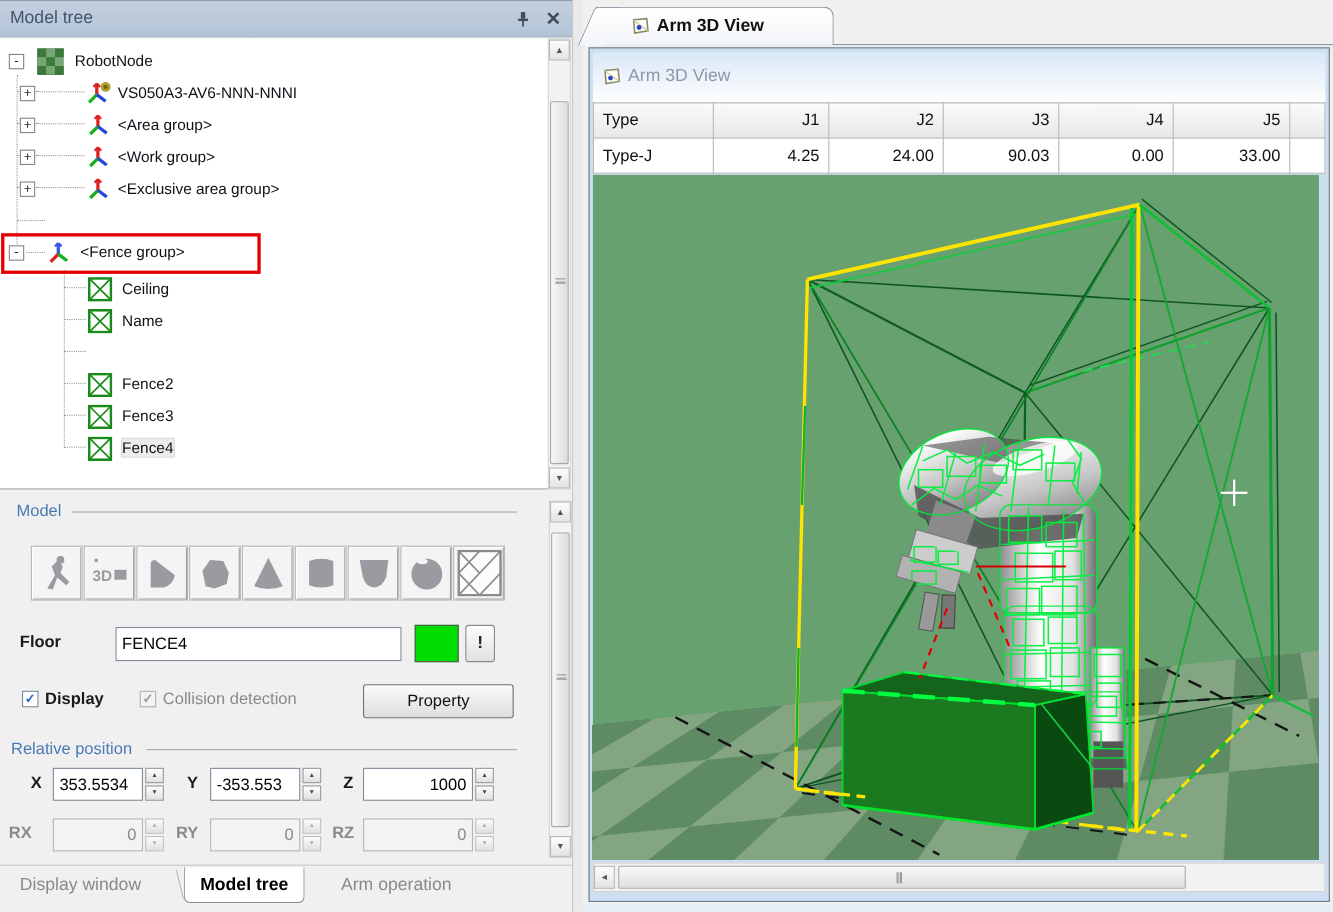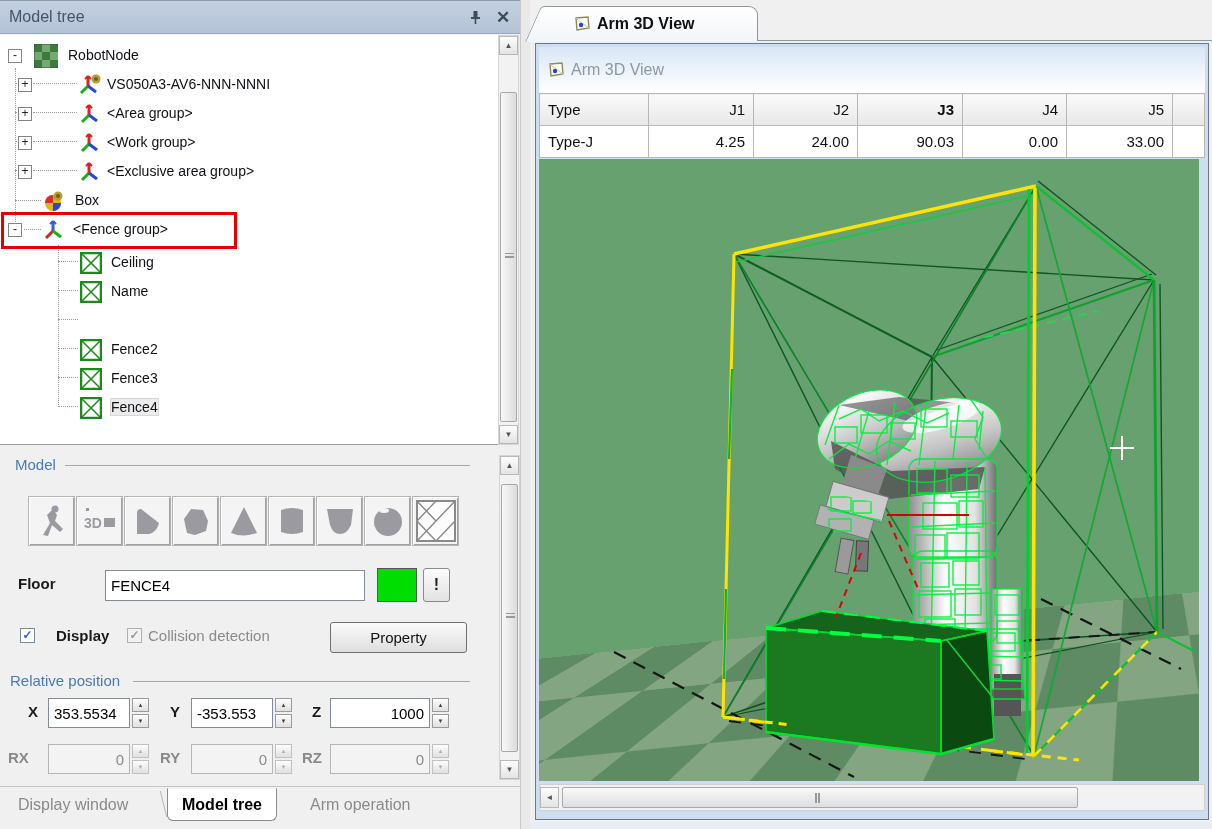--- a/index.html
+++ b/index.html
@@ -184,32 +184,20 @@
           <svg width="24" height="24" viewBox="0 0 24 24">
               <path d="M11,13 L11,3" stroke="#e02020" stroke-width="3"></path>
               <path d="M11,3 l-3,3 M11,3 l3,3" stroke="#e02020" stroke-width="2"></path>
               <path d="M11,13 L4,20" stroke="#18b018" stroke-width="3"></path>
               <path d="M11,13 L19,19" stroke="#2846d8" stroke-width="3"></path>
             </svg>
         </span>
         <span class="tlabel" style="left:107px;">&lt;Exclusive area group&gt;</span>
       </div>
 
-      <div class="trow" style="top:153px;">
-        <span class="ticon" style="left:42px;">
-          <svg width="24" height="24" viewBox="0 0 24 24">
-              <circle cx="11" cy="14" r="8" fill="#d8b820"></circle>
-              <path d="M3,14 a8,8 0 0 1 8,-8 l0,8 z" fill="#d03030"></path>
-              <path d="M11,14 l8,0 a8,8 0 0 1 -8,8 z" fill="#2846d8"></path>
-              <circle cx="16" cy="7" r="4.5" fill="#b0a030"></circle>
-              <circle cx="16" cy="7" r="2" fill="#706018"></circle>
-            </svg>
-        </span>
-        <span class="tlabel" style="left:75px;">Box</span>
-      </div>
 
       <div class="trow" style="top:182px;">
         <span class="texp" style="left:8px;">-</span>
         <span class="ticon" style="left:42px;">
           <svg width="24" height="24" viewBox="0 0 24 24">
               <path d="M11,13 L11,3" stroke="#3858e0" stroke-width="3"></path>
               <path d="M11,3 l-3,3 M11,3 l3,3" stroke="#3858e0" stroke-width="2"></path>
               <path d="M11,13 L4,20" stroke="#e02020" stroke-width="3"></path>
               <path d="M11,13 L19,19" stroke="#18b018" stroke-width="3"></path>
             </svg>
@@ -328,21 +316,21 @@
             <path d="M2,2 L21,22 L40,2 M2,22 L21,42 L40,22 M2,2 L2,42 M40,2 L40,42 M2,22 L21,2 M21,42 L40,22 M2,42 L21,22" stroke="#8a8a8a" stroke-width="1.4" fill="none"></path>
           </svg>
       </div>
 
       <span class="field-label" style="left:18px; top:129px; font-weight:bold;">Floor</span>
       <input class="txt-input" style="left: 105px; top: 124px; width: 260px; height: 31px;" value="FENCE4">
       <div id="color-swatch"></div>
       <div id="warn-btn">!</div>
 
       <span class="cb checked" style="left:20px; top:182px;">✓</span>
-      <span class="field-label" style="left:56px; top:181px; font-weight:bold;">Display</span>
+      <span class="field-label" style="left:41px; top:181px; font-weight:bold;">Display</span>
       <span class="cb checked disabled" style="left:127px; top:182px;">✓</span>
       <span class="field-label" style="left:148px; top:181px; color:#8a8a8a;">Collision detection</span>
       <div id="property-btn">Property</div>
 
       <span class="sec-label" style="left:10px; top:226px;">Relative position</span>
       <div class="sec-line" style="left:133px; top:235px; width:337px;"></div>
 
       <span class="field-label" style="left:28px; top:257px; font-weight:bold;">X</span>
       <input class="txt-input" style="left: 48px; top: 252px; width: 82px; height: 30px;" value="353.5534">
       <div class="spin" style="left:132px; top:252px;">
@@ -429,21 +417,21 @@
         </span>
         <span>Arm 3D View</span>
       </div>
 
       <table id="joint-table">
         <tbody>
             <tr class="hdr">
           <td style="width:109px;">Type</td>
           <td class="r" style="width:105px;">J1</td>
           <td class="r" style="width:104px;">J2</td>
-          <td class="r" style="width:105px;font-weight:bold;">J3</td>
+          <td class="r" style="width:105px;">J3</td>
           <td class="r" style="width:104px;">J4</td>
           <td class="r" style="width:106px;">J5</td>
           <td></td>
         </tr>
         <tr>
           <td>Type-J</td>
           <td class="r">4.25</td>
           <td class="r">24.00</td>
           <td class="r">90.03</td>
           <td class="r">0.00</td>

